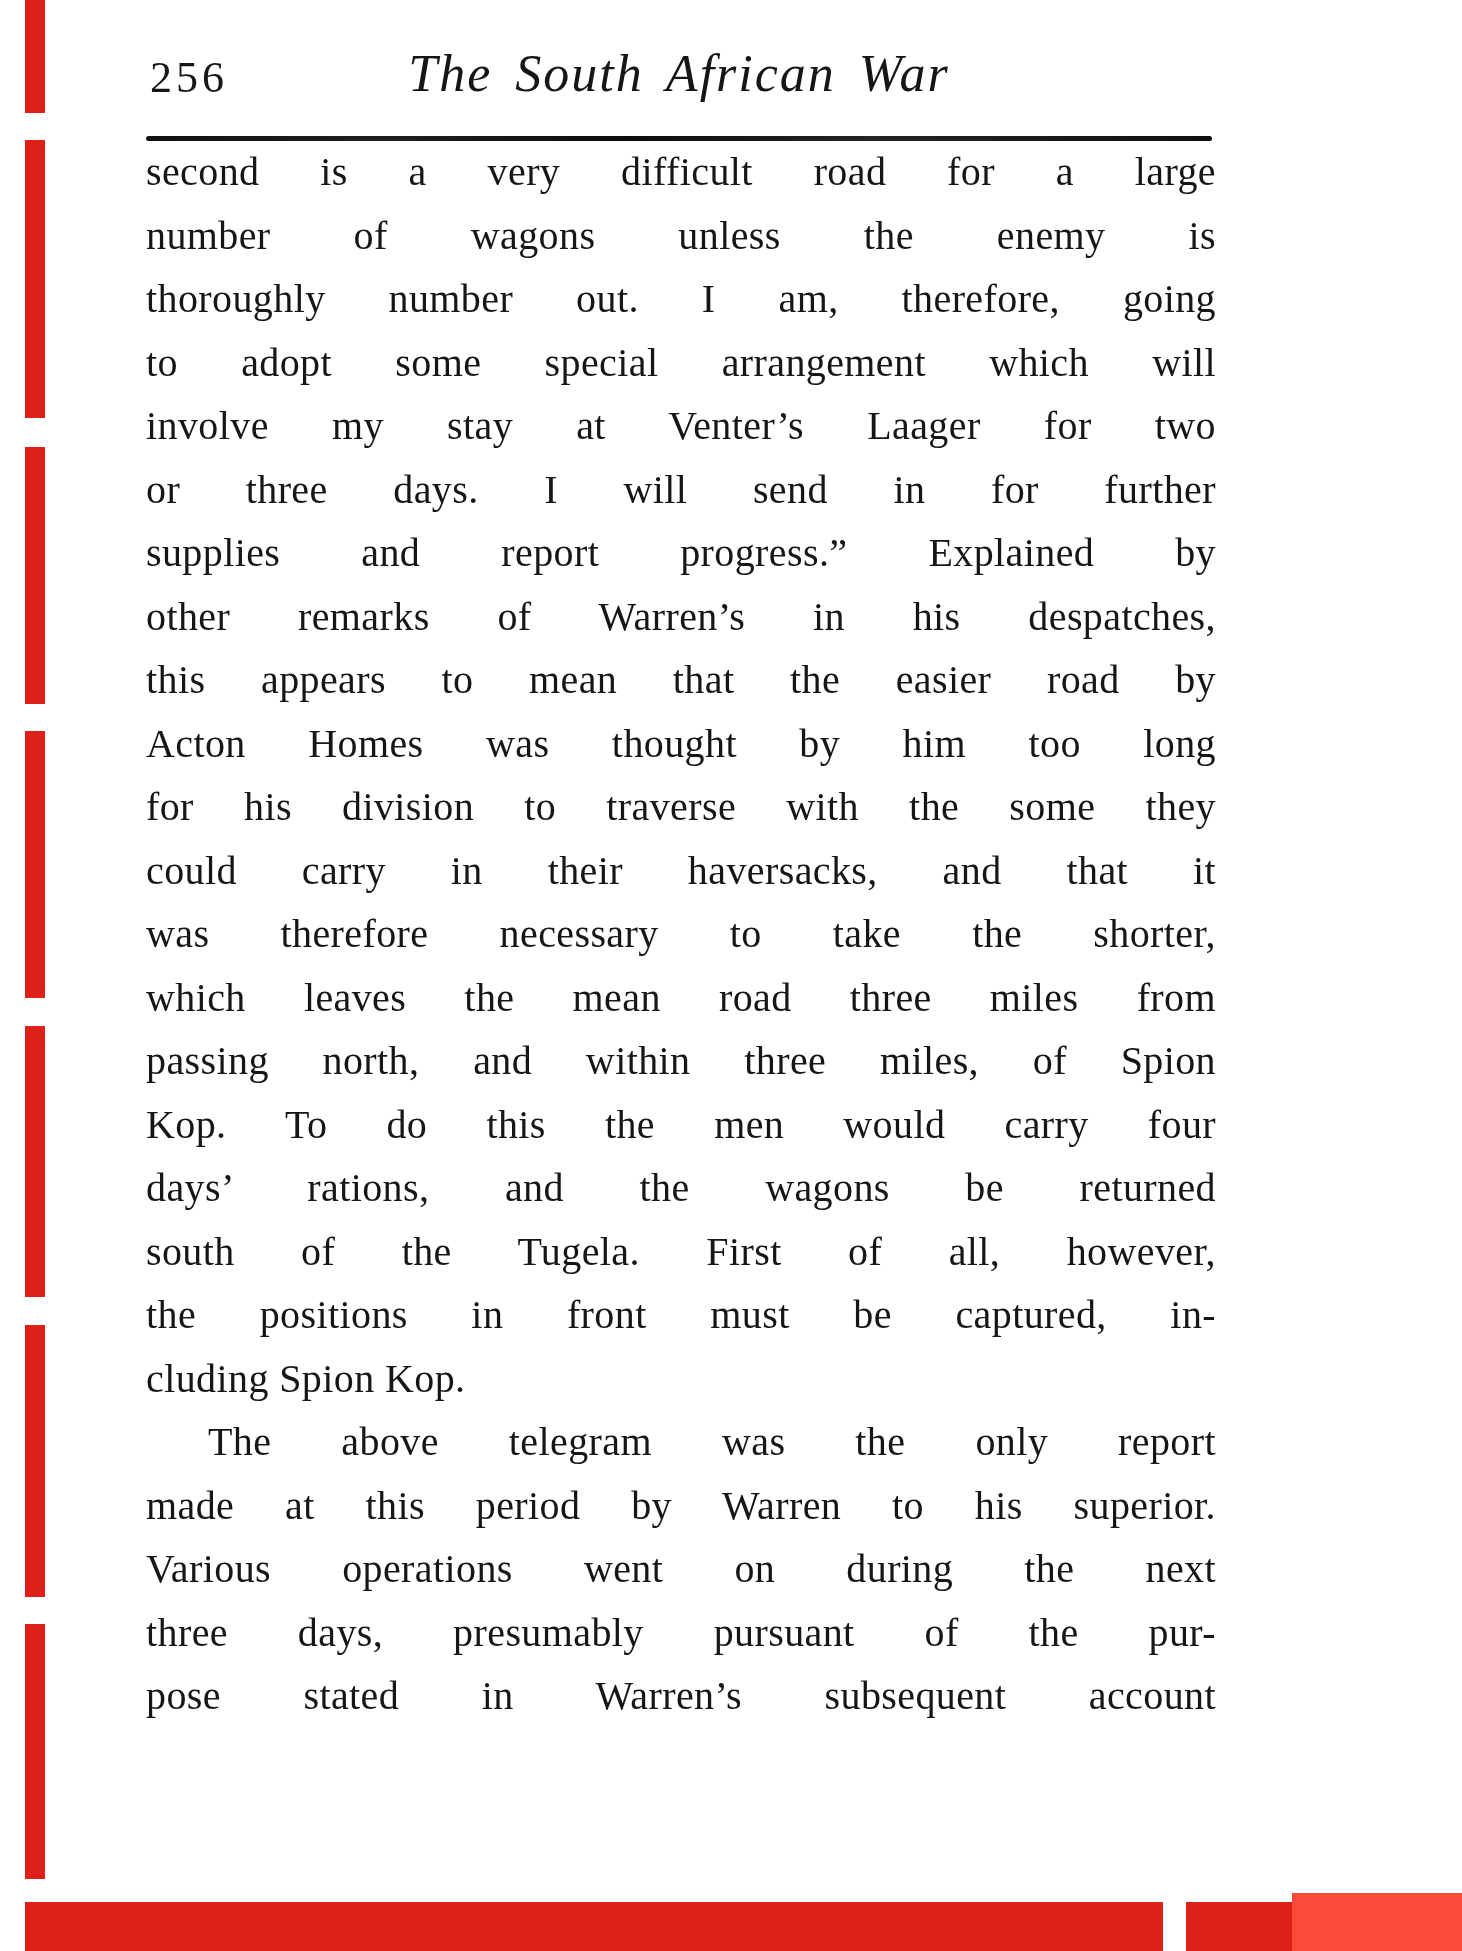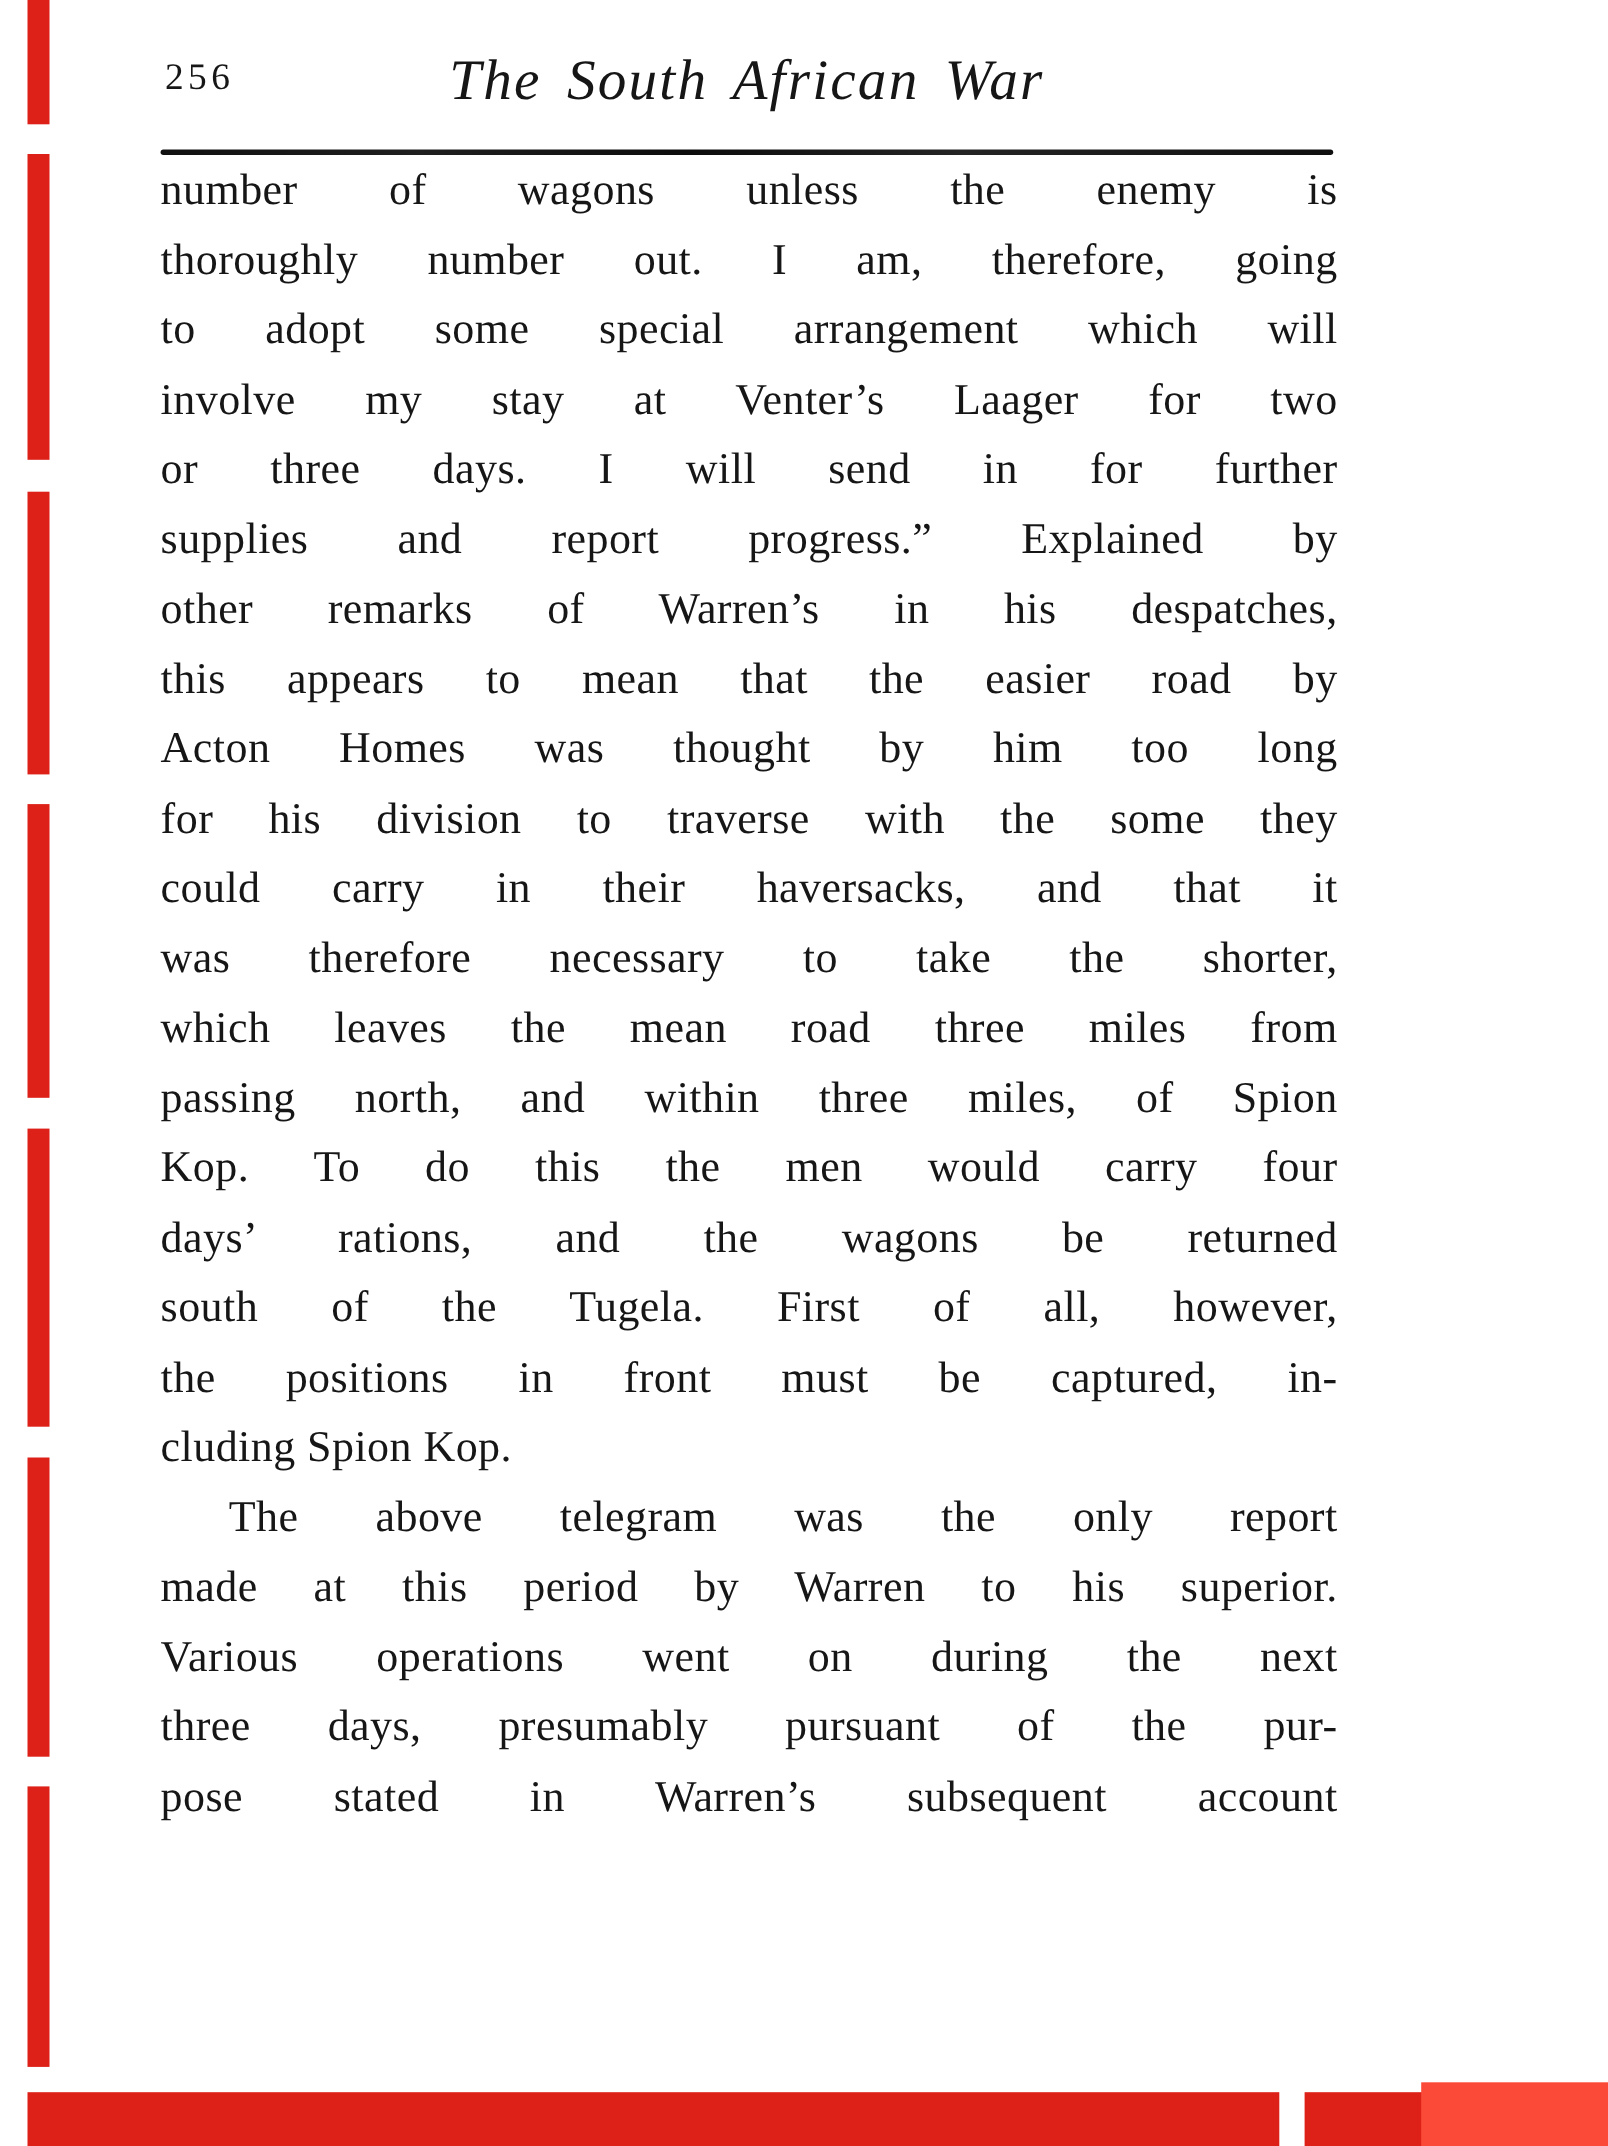--- a/index.html
+++ b/index.html
@@ -15,21 +15,21 @@
     overflow: hidden;
     font-family: "Liberation Serif", "DejaVu Serif", serif;
     color: var(--ink, #161616);
   }
 
   
   .page-number {
     position: absolute;
     left: 150px;
     top: 52px;
-    font-size: 34px;
+    font-size: 44px;
     letter-spacing: 4px;
     color: var(--ink, #161616);
   }
   .running-title {
     position: absolute;
     left: 146px;
     top: 44px;
     width: 1066px;
     text-align: center;
     font-size: 52px;
@@ -86,20 +86,21 @@
 </head>
 <body>
 
 <div class="page">
 
   <div class="page-number">256</div>
   <div class="running-title">The South African War</div>
   <div class="header-rule"></div>
 
   <div class="body-text">
+    <div class="tline">second is a very difficult road for a large</div>
     <div class="tline">number of wagons unless the enemy is</div>
     <div class="tline">thoroughly number out. I am, therefore, going</div>
     <div class="tline">to adopt some special arrangement which will</div>
     <div class="tline">involve my stay at Venter’s Laager for two</div>
     <div class="tline">or three days. I will send in for further</div>
     <div class="tline">supplies and report progress.” Explained by</div>
     <div class="tline">other remarks of Warren’s in his despatches,</div>
     <div class="tline">this appears to mean that the easier road by</div>
     <div class="tline">Acton Homes was thought by him too long</div>
     <div class="tline">for his division to traverse with the some they</div>

